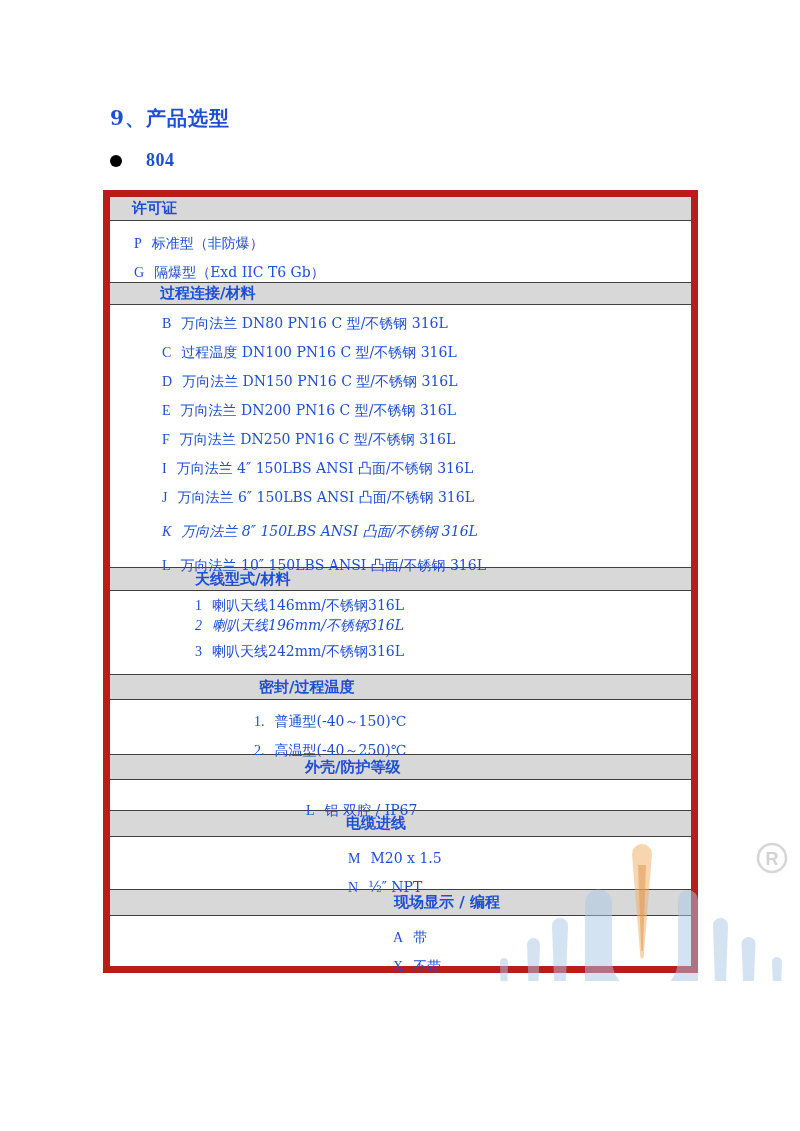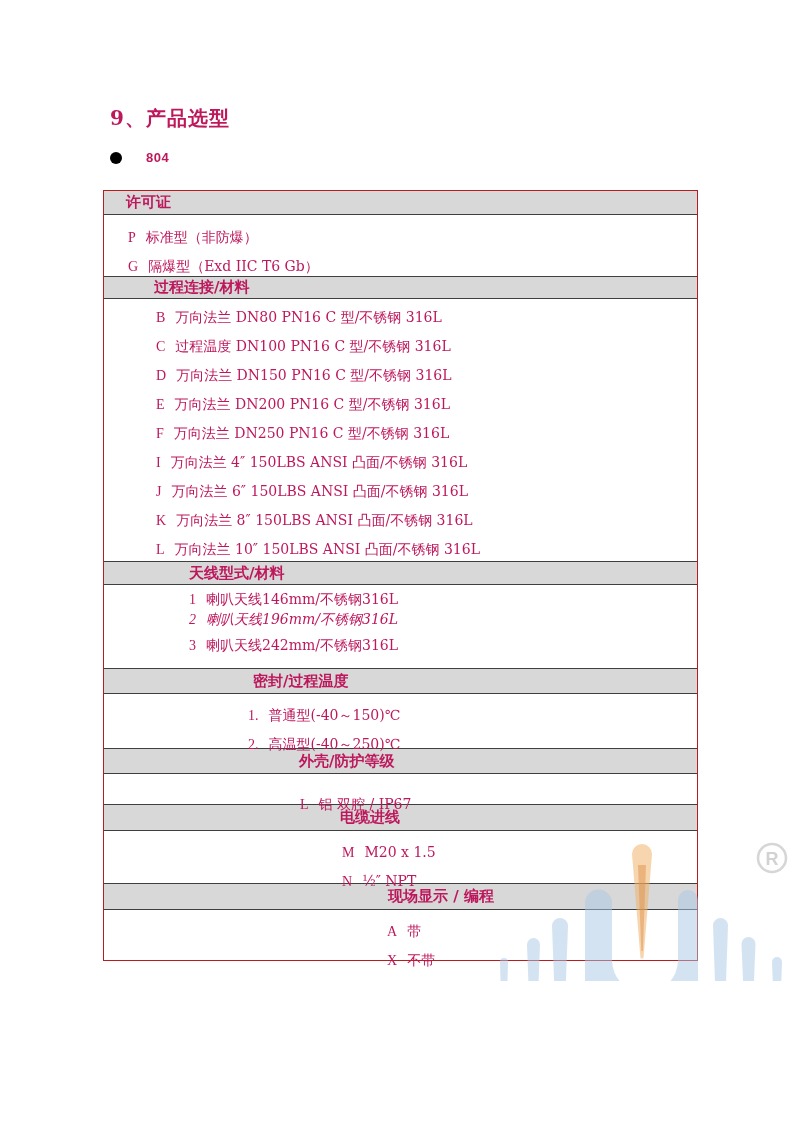--- a/index.html
+++ b/index.html
@@ -2,43 +2,43 @@
 <html><head>
 <meta charset="utf-8">
 <style>
   html,body{margin:0;padding:0;background:#ffffff;}
   #page{
     position:relative;
     width:800px;height:981px;
     background:#ffffff;
     overflow:hidden;
     font-family:"DejaVu Serif","Liberation Serif",serif;
-    color:#be185d;
+    color:#1d4ed8;
   }
   .doc-title{
     position:absolute;left:110px;top:105px;
     font-size:20px;font-weight:bold;letter-spacing:1px;
   }
   .model-line{
     position:absolute;left:110px;top:150px;
     display:flex;align-items:center;
   }
   .bullet-dot{
     width:12px;height:12px;border-radius:50%;
     background:#000;display:inline-block;
   }
   .model-label{
     margin-left:24px;
-    font-family:Liberation Sans, sans-serif;
-    font-size:13px;font-weight:bold;letter-spacing:.5px;
+    font-family:Liberation Serif, serif;
+    font-size:18px;font-weight:bold;letter-spacing:.5px;
   }
   #product-table{
     position:absolute;left:103px;top:190px;
     width:595px;
-    border:1px solid #b91c1c;
+    border:7px solid #b91c1c;
     box-sizing:border-box;
     background:#ffffff;
   }
   .sec-header{
     background:#d8d8d8;
     border-top:1px solid #3f3f3f;
     border-bottom:1px solid #3f3f3f;
     box-sizing:border-box;
     display:flex;align-items:center;
     font-size:15px;font-weight:600;
@@ -89,21 +89,21 @@
         <span>过程连接/材料</span>
       </div>
       <div class="sec-body" style="height: 262px; padding-top: 4px;">
         <div class="item-line" style="line-height: 29px; padding-left: 52px;"><span class="item-code">B</span><span class="item-label">万向法兰 DN80 PN16 C 型/不锈钢 316L</span></div>
         <div class="item-line" style="line-height: 29px; padding-left: 52px;"><span class="item-code">C</span><span class="item-label">过程温度 DN100 PN16 C 型/不锈钢 316L</span></div>
         <div class="item-line" style="line-height: 29px; padding-left: 52px;"><span class="item-code">D</span><span class="item-label">万向法兰 DN150 PN16 C 型/不锈钢 316L</span></div>
         <div class="item-line" style="line-height: 29px; padding-left: 52px;"><span class="item-code">E</span><span class="item-label">万向法兰 DN200 PN16 C 型/不锈钢 316L</span></div>
         <div class="item-line" style="line-height: 29px; padding-left: 52px;"><span class="item-code">F</span><span class="item-label">万向法兰 DN250 PN16 C 型/不锈钢 316L</span></div>
         <div class="item-line" style="line-height: 29px; padding-left: 52px;"><span class="item-code">I</span><span class="item-label">万向法兰 4″  150LBS ANSI 凸面/不锈钢 316L</span></div>
         <div class="item-line" style="line-height: 29px; padding-left: 52px;"><span class="item-code">J</span><span class="item-label">万向法兰 6″ 150LBS ANSI 凸面/不锈钢 316L</span></div>
-        <div class="item-line" style="line-height: 29px; padding-left: 52px;"><span class="item-code">K</span><span class="item-label">万向法兰 8″ 150LBS ANSI 凸面/不锈钢 316L</span></div>
+        <div class="item-line" style="line-height: 38px; padding-left: 52px; font-style: italic;"><span class="item-code">K</span><span class="item-label">万向法兰 8″ 150LBS ANSI 凸面/不锈钢 316L</span></div>
         <div class="item-line" style="line-height: 29px; padding-left: 52px;"><span class="item-code">L</span><span class="item-label">万向法兰 10″ 150LBS ANSI 凸面/不锈钢 316L</span></div>
       </div>
       <div class="sec-header" style="height: 24px; padding-left: 85px;">
         <span>天线型式/材料</span>
       </div>
       <div class="sec-body" style="height: 83px; padding-top: 6px;">
         <div class="item-line" style="line-height: 17px; padding-left: 85px;"><span class="item-code">1</span><span class="item-label">喇叭天线146mm/不锈钢316L</span></div>
         <div class="item-line" style="line-height: 22px; padding-left: 85px; font-style: italic;"><span class="item-code">2</span><span class="item-label">喇叭天线196mm/不锈钢316L</span></div>
         <div class="item-line" style="line-height: 29px; padding-left: 85px;"><span class="item-code">3</span><span class="item-label">喇叭天线242mm/不锈钢316L</span></div>
       </div>

